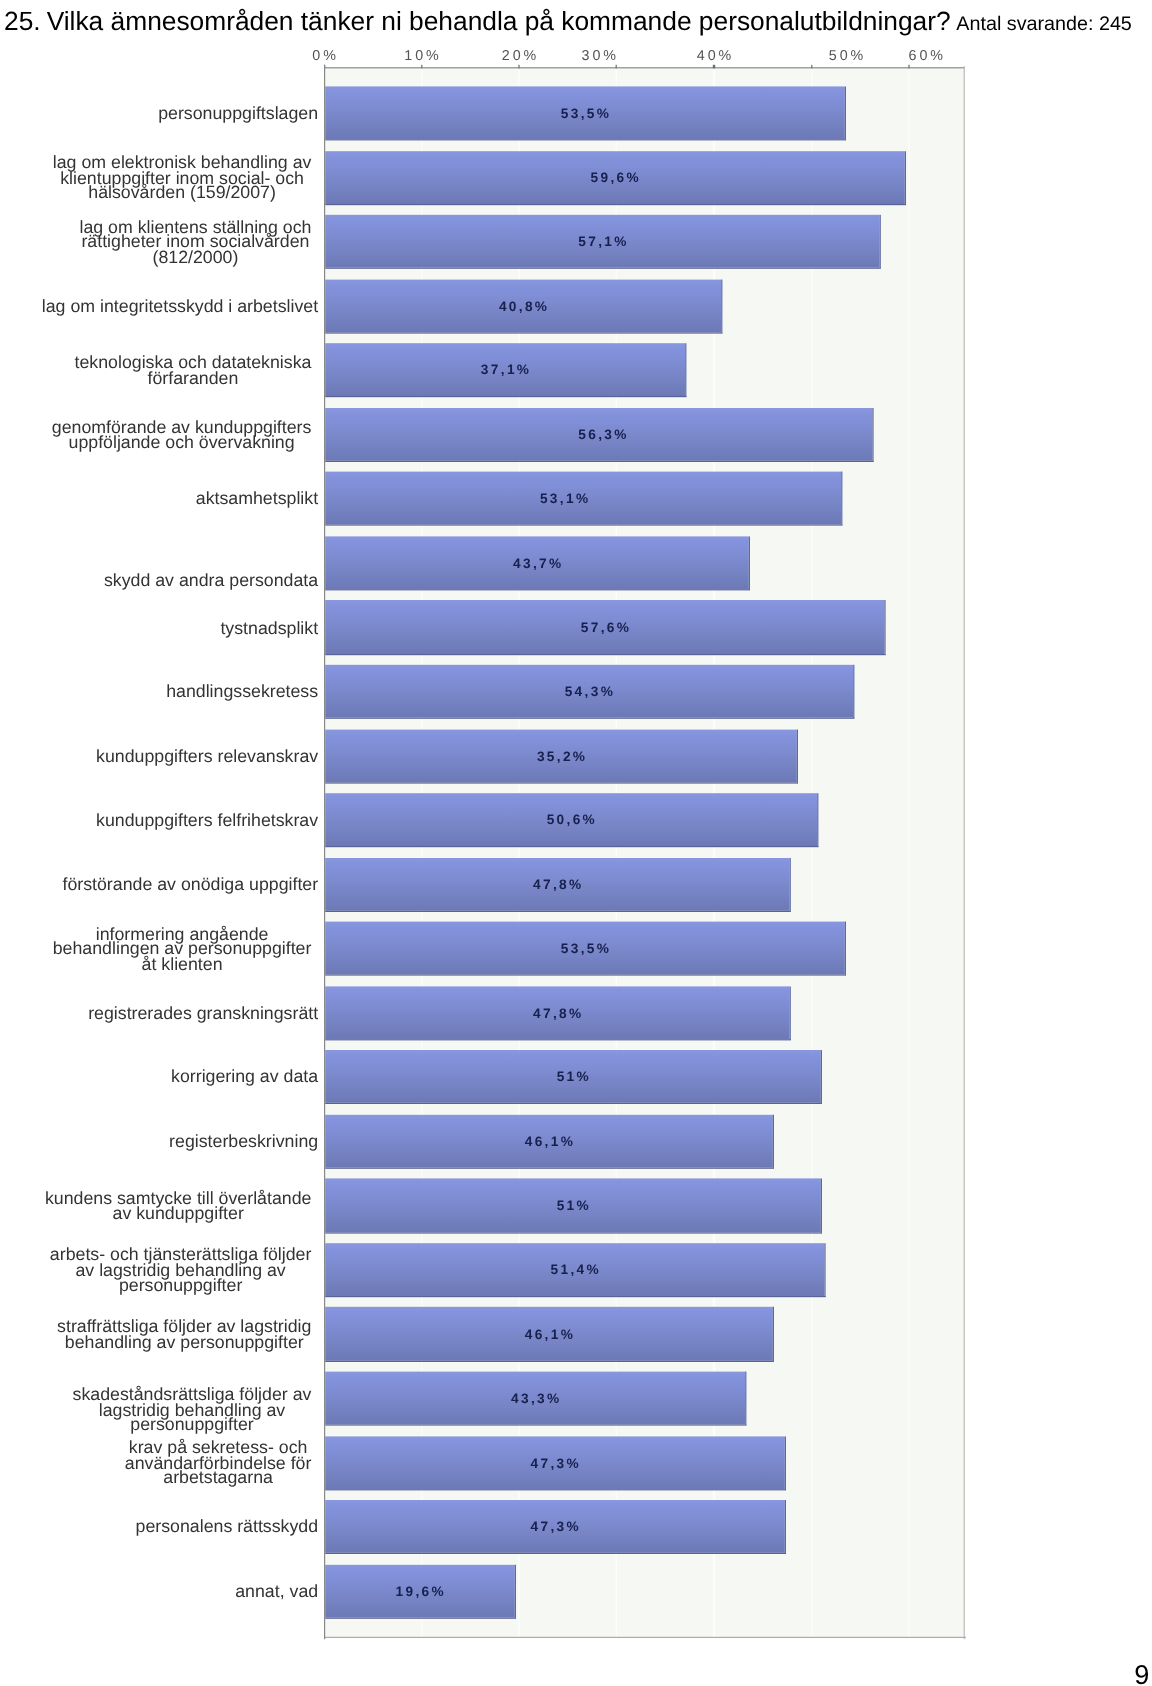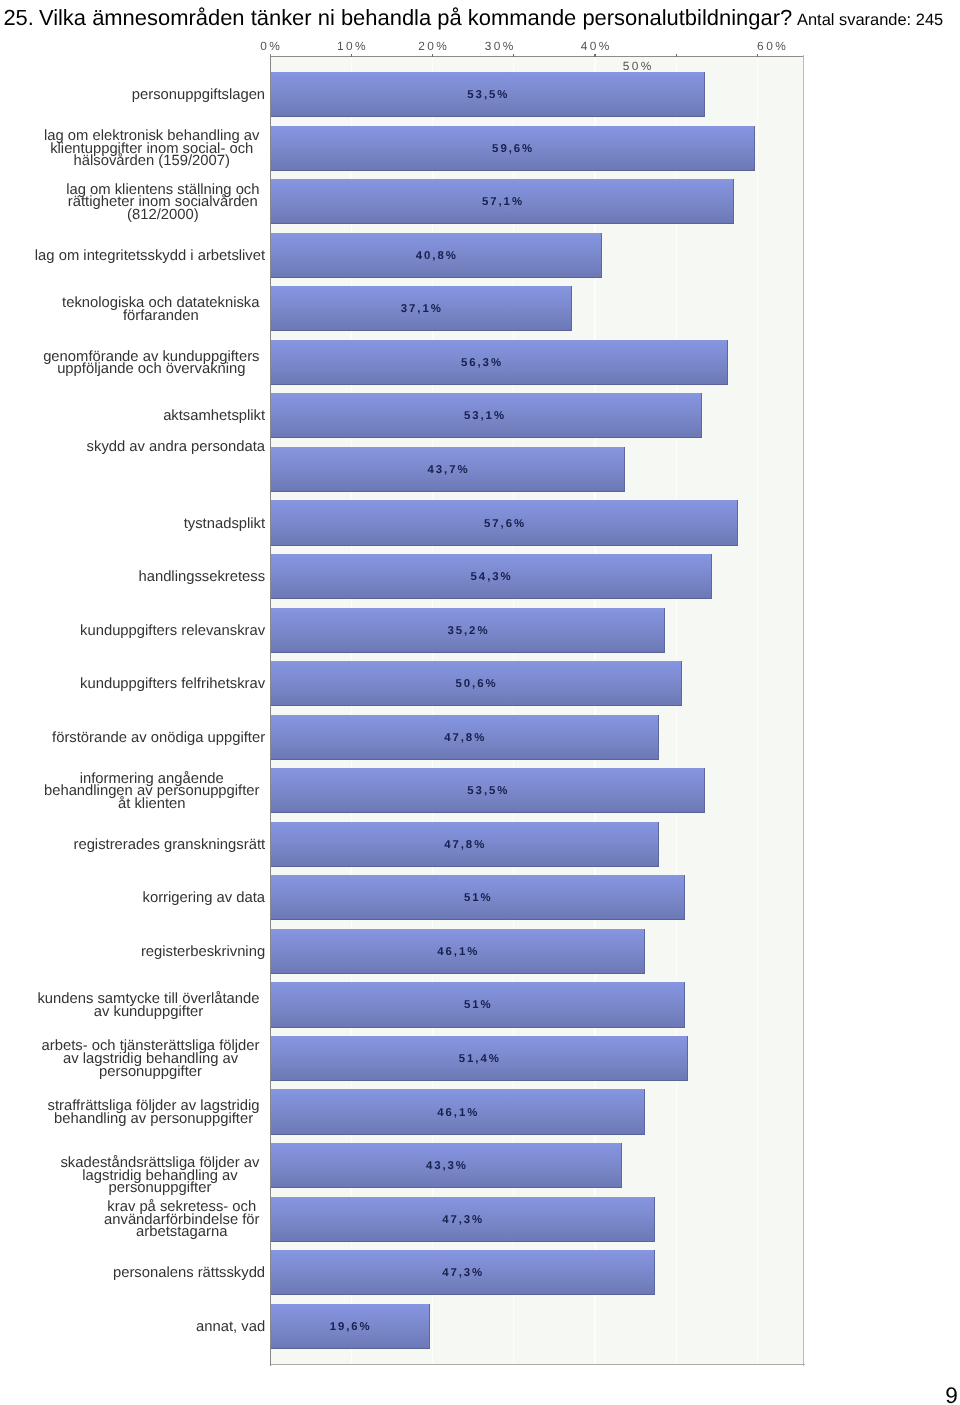--- a/index.html
+++ b/index.html
@@ -102,38 +102,38 @@
         <div class="tickmark" style="left: 594.42px;"></div>
         <div class="tickmark" style="left: 675.65px;"></div>
         <div class="tickmark" style="left: 756.88px;"></div>
       </div>
     <div id="xlabels-layer">
         <div class="xtick-label" style="left: 270.1px;">0%</div>
         <div class="xtick-label" style="left: 351.33px;">10%</div>
         <div class="xtick-label" style="left: 432.56px;">20%</div>
         <div class="xtick-label" style="left: 499px;">30%</div>
         <div class="xtick-label" style="left: 595.02px;">40%</div>
-        <div class="xtick-label" style="left: 637px; margin-top: 20px;">50%</div>
+        <div class="xtick-label" style="left: 705px;">50%</div>
         <div class="xtick-label" style="left: 757.48px; margin-left: 14px;">60%</div>
       </div>
     <div id="bars-layer">
         <div class="bar" style="top: 72px; height: 45.2px; width: 434.58px;"></div>
         <div class="bar-val" style="left: 487.39px; top: 95.1px;">53,5%</div>
         <div class="bar" style="top: 125.55px; height: 45.2px; width: 484.131px;"></div>
         <div class="bar-val" style="left: 512.165px; top: 148.65px;">59,6%</div>
         <div class="bar" style="top: 179.1px; height: 45.2px; width: 463.823px;"></div>
         <div class="bar-val" style="left: 502.012px; top: 202.2px;">57,1%</div>
         <div class="bar" style="top: 232.65px; height: 45.2px; width: 331.418px;"></div>
         <div class="bar-val" style="left: 435.809px; top: 255.75px;">40,8%</div>
         <div class="bar" style="top: 286.2px; height: 45.2px; width: 301.363px;"></div>
         <div class="bar-val" style="left: 420.782px; top: 309.3px;">37,1%</div>
         <div class="bar" style="top: 339.75px; height: 45.2px; width: 457.325px;"></div>
-        <div class="bar-val" style="left: 481px; top: 362.85px;">56,3%</div>
+        <div class="bar-val" style="left: 502px; top: 362.85px;">56,3%</div>
         <div class="bar" style="top: 393.3px; height: 45.2px; width: 431.331px;"></div>
-        <div class="bar-val" style="left: 484px; top: 416.4px;">53,1%</div>
+        <div class="bar-val" style="left: 470px; top: 416.4px;">53,1%</div>
         <div class="bar" style="top: 446.85px; height: 45.2px; width: 354.975px;"></div>
         <div class="bar-val" style="left: 447.588px; top: 469.95px;">43,7%</div>
         <div class="bar" style="top: 500.4px; height: 45.2px; width: 467.885px;"></div>
         <div class="bar-val" style="left: 504.042px; top: 523.5px;">57,6%</div>
         <div class="bar" style="top: 553.95px; height: 45.2px; width: 441.079px;"></div>
         <div class="bar-val" style="left: 490.639px; top: 577.05px; text-align: right;">54,3%</div>
         <div class="bar" style="top: 607.5px; height: 45.2px; width: 394.778px;"></div>
         <div class="bar-val" style="left: 467.489px; top: 630.6px;">35,2%</div>
         <div class="bar" style="top: 661.05px; height: 45.2px; width: 411.024px;"></div>
         <div class="bar-val" style="left: 475.612px; top: 684.15px;">50,6%</div>
@@ -164,21 +164,21 @@
       </div>
     <div id="plot-border-left"></div>
     <div id="catlabels-layer">
         <div class="cat-label" style="top: 89.175px;"><span><span class="cat-line">personuppgiftslagen</span></span></div>
         <div class="cat-label multi" style="top: 130.075px;"><span><span class="cat-line">lag om elektronisk behandling av</span><span class="cat-line">klientuppgifter inom social- och</span><span class="cat-line">hälsovården (159/2007)</span></span></div>
         <div class="cat-label multi" style="top: 183.625px;"><span><span class="cat-line">lag om klientens ställning och</span><span class="cat-line">rättigheter inom socialvården</span><span class="cat-line">(812/2000)</span></span></div>
         <div class="cat-label" style="top: 249.825px;"><span><span class="cat-line">lag om integritetsskydd i arbetslivet</span></span></div>
         <div class="cat-label multi" style="top: 297.05px;"><span><span class="cat-line">teknologiska och datatekniska</span><span class="cat-line">förfaranden</span></span></div>
         <div class="cat-label multi" style="top: 350.6px;"><span><span class="cat-line">genomförande av kunduppgifters</span><span class="cat-line">uppföljande och övervakning</span></span></div>
         <div class="cat-label" style="top: 410.475px;"><span><span class="cat-line">aktsamhetsplikt</span></span></div>
-        <div class="cat-label" style="top: 441px;"><span><span class="cat-line">skydd av andra persondata</span></span></div>
+        <div class="cat-label" style="top: 478px;"><span><span class="cat-line">skydd av andra persondata</span></span></div>
         <div class="cat-label" style="top: 517.575px;"><span><span class="cat-line">tystnadsplikt</span></span></div>
         <div class="cat-label" style="top: 571.125px;"><span><span class="cat-line">handlingssekretess</span></span></div>
         <div class="cat-label" style="top: 624.675px;"><span><span class="cat-line">kunduppgifters relevanskrav</span></span></div>
         <div class="cat-label" style="top: 678.225px;"><span><span class="cat-line">kunduppgifters felfrihetskrav</span></span></div>
         <div class="cat-label" style="top: 731.775px;"><span><span class="cat-line">förstörande av onödiga uppgifter</span></span></div>
         <div class="cat-label multi" style="top: 772.675px;"><span><span class="cat-line">informering angående</span><span class="cat-line">behandlingen av personuppgifter</span><span class="cat-line">åt klienten</span></span></div>
         <div class="cat-label" style="top: 838.875px;"><span><span class="cat-line">registrerades granskningsrätt</span></span></div>
         <div class="cat-label" style="top: 892.425px;"><span><span class="cat-line">korrigering av data</span></span></div>
         <div class="cat-label" style="top: 945.975px;"><span><span class="cat-line">registerbeskrivning</span></span></div>
         <div class="cat-label multi" style="top: 993.2px;"><span><span class="cat-line">kundens samtycke till överlåtande</span><span class="cat-line">av kunduppgifter</span></span></div>

